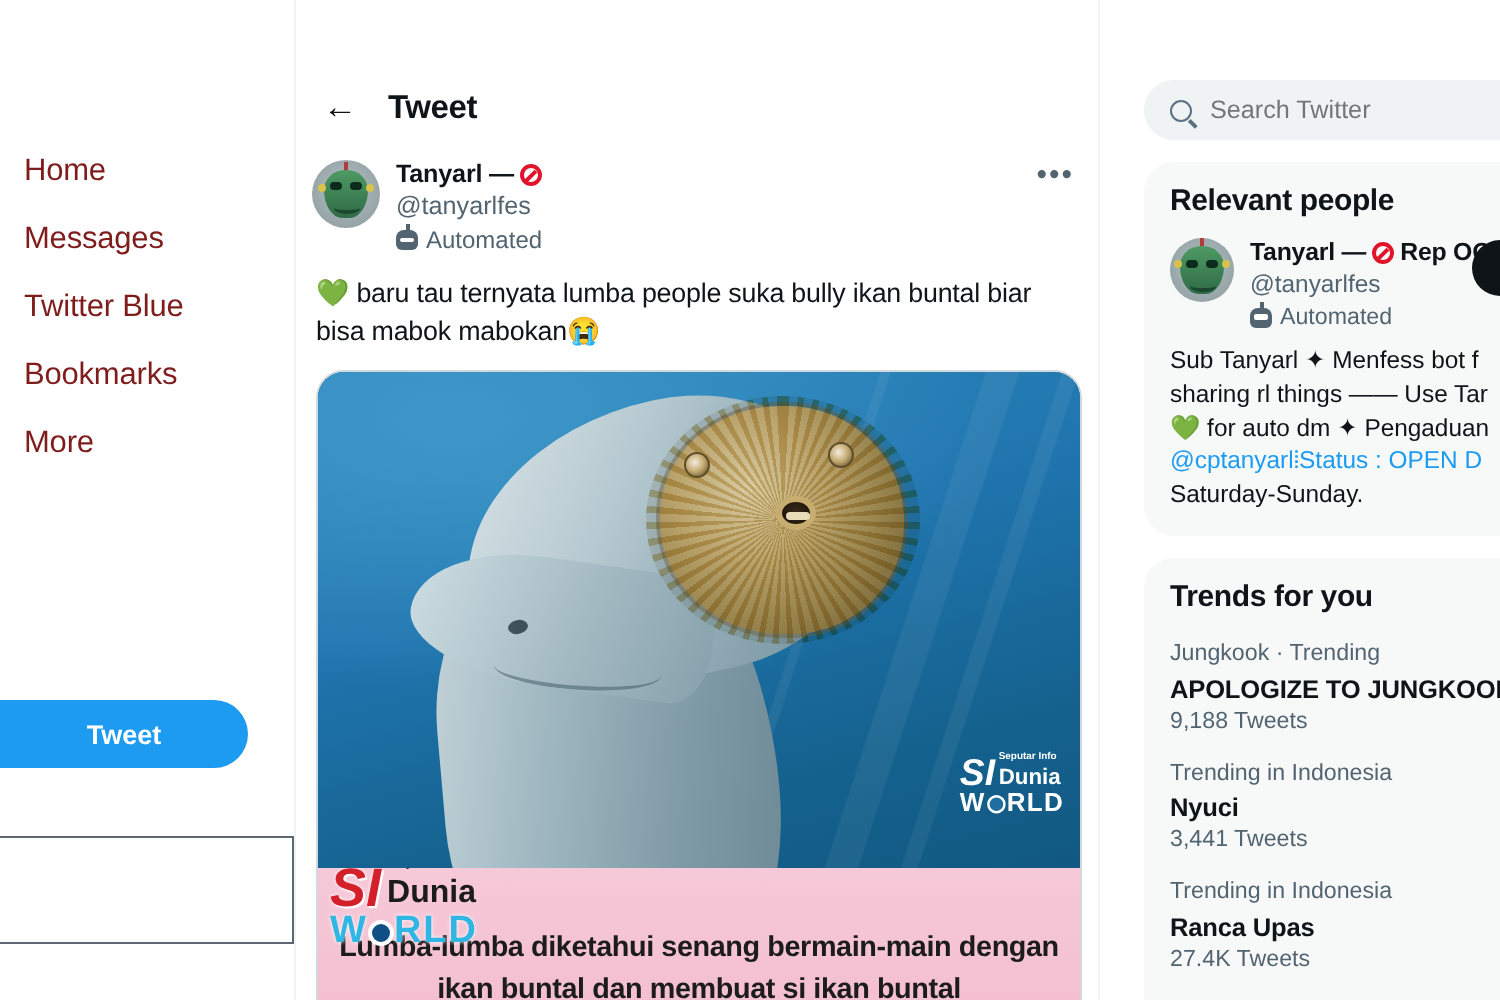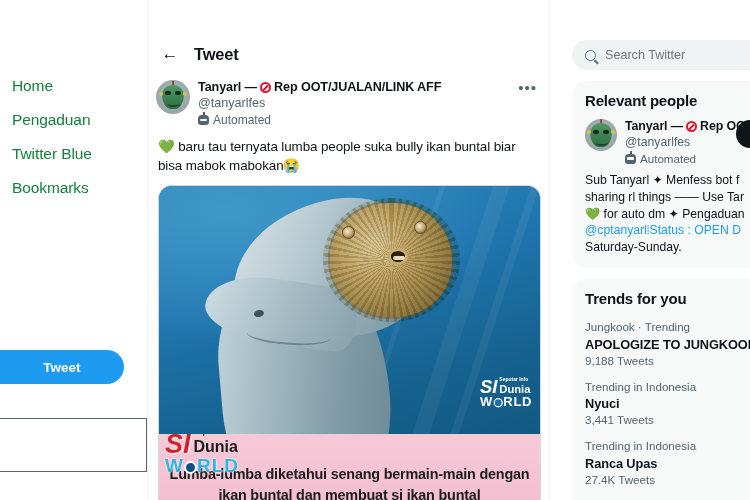--- a/index.html
+++ b/index.html
@@ -19,21 +19,21 @@
     position: relative;
     border-right: 1px solid #eff3f4;
     background: #fff;
     flex: 0 0 148px;
   }
   .nav-list { position: absolute; left: 12px; top: 78px; width: 124px; }
   .nav-item {
     display: block;
     font-size: 15.5px;
     line-height: 1;
-    color: #15803d;
+    color: #7f1d1d;
     padding: 0;
     margin-bottom: 18.6px;
     letter-spacing: -0.1px;
     white-space: nowrap;
     cursor: pointer;
   }
   .tweet-btn {
     position: absolute;
     left: -22px; top: 350px;
     width: 146px; height: 34px;
@@ -348,23 +348,24 @@
   .trend-count { font-size: 11.6px; color:#536471; margin-top:2px; }
 </style>
 </head>
 <body>
 
 <div id="app">
 
   <nav class="leftnav">
     <div class="nav-list">
       <a class="nav-item">Home</a>
-      <a class="nav-item">Pengaduan</a>
+      <a class="nav-item">Messages</a>
       <a class="nav-item">Twitter Blue</a>
       <a class="nav-item">Bookmarks</a>
+      <a class="nav-item">More</a>
     </div>
     <button class="tweet-btn">Tweet</button>
     <div class="compose-box"></div>
   </nav>
 
   <main class="center">
     <div class="center-header">
       <div class="back-arrow">←</div>
       <div class="header-title">Tweet</div>
     </div>
@@ -376,21 +377,20 @@
         <div class="frog-eye l"></div>
         <div class="frog-eye r"></div>
         <div class="frog-mouth"></div>
         <div class="bolt a"></div>
         <div class="bolt b"></div>
       </div>
       <div class="tweet-names">
         <div class="name-line">
           <span>Tanyarl —</span>
           <span class="noentry"></span>
-          <span>Rep OOT/JUALAN/LINK AFF</span>
         </div>
         <div class="handle">@tanyarlfes</div>
         <div class="automated">
           <span class="bot-icon"></span>
           <span>Automated</span>
         </div>
       </div>
       <div class="more-dots">•••</div>
     </div>
 

